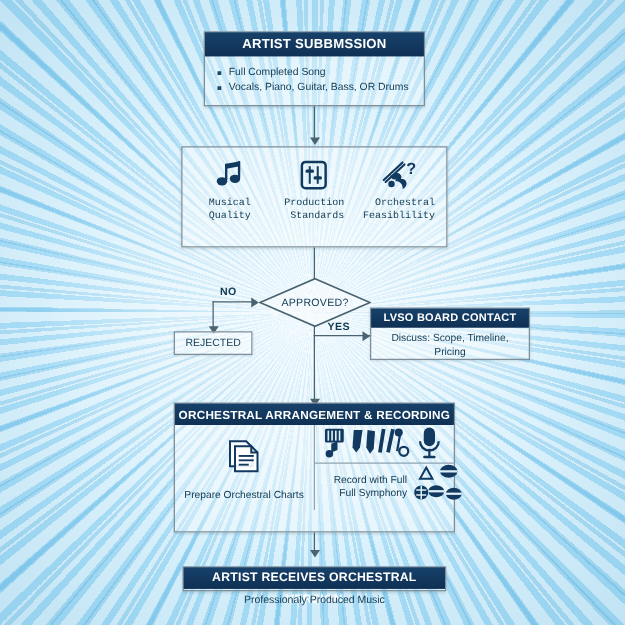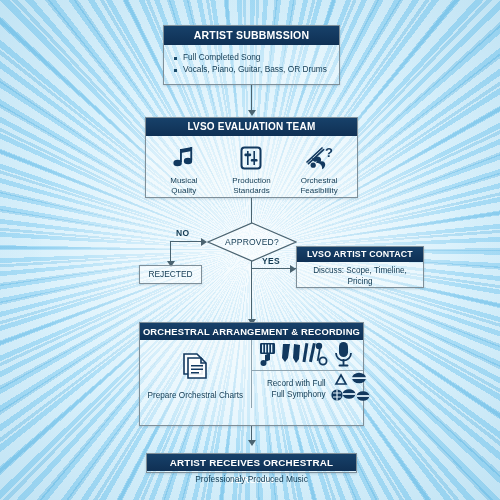--- a/index.html
+++ b/index.html
@@ -65,21 +65,21 @@
   .dia{position:absolute;}
   .dia svg{display:block;}
   .dia span{position:absolute;left:0;top:0;width:100%;height:100%;
     display:flex;align-items:center;justify-content:center;
     font-size:8.5px;color:#123a52;letter-spacing:.2px;}
 
   .icons3{display:flex;align-items:flex-start;justify-content:space-around;
     padding:7px 4px 0;box-sizing:border-box;}
   .ic{display:flex;flex-direction:column;align-items:center;width:33%;}
   .ic .gl{height:30px;display:flex;align-items:center;justify-content:center;}
-  .ic .cap{font-size:8px;line-height:1.25;text-align:center;color:#123a52;margin-top:3px;}
+  .ic .cap{font-size:8px;line-height:1.25;text-align:right;color:#123a52;margin-top:3px;font-family:Liberation Mono, monospace;}
 
   .split{display:flex;height:100%;box-sizing:border-box;}
   .split .col{box-sizing:border-box;}
   .colL{width:50%;border-right:1px solid #8fa4b0;display:flex;
     flex-direction:column;align-items:center;justify-content:center;}
   .colR{width:50%;display:flex;flex-direction:column;}
   .colR .rtop{flex:1;display:flex;align-items:center;justify-content:center;
     border-bottom:1px solid #8fa4b0;}
   .colR .rbot{height:38px;display:flex;align-items:center;justify-content:center;gap:4px;padding:0 4px;}
   .cap2{font-size:8.2px;color:#123a52;text-align:center;line-height:1.3;}
@@ -106,21 +106,20 @@
         <li>Full Completed Song</li>
         <li>Vocals, Piano, Guitar, Bass, OR Drums</li>
       </ul>
     </div>
   </div>
 
   <div class="ln vln" style="left:251px;top:85px;height:26px;"></div>
   <div class="arw down" style="left:248px;top:110px;"></div>
 
   <div class="node" style="left:145px;top:117px;width:213px;height:81px;">
-    <div class="hdr" style="height:18px;line-height:18px;font-size:10px;">LVSO EVALUATION TEAM</div>
     <div class="icons3">
 
       <div class="ic">
         <div class="gl">
           <svg width="26" height="26" viewBox="0 0 26 26">
             <g fill="#12395f">
               <path d="M10 4 L21 2 L21 6 L10 8 Z"></path>
               <rect x="9" y="4" width="1.9" height="13"></rect>
               <rect x="19.3" y="2" width="1.9" height="13"></rect>
               <ellipse cx="6.6" cy="18" rx="4.2" ry="3.3"></ellipse>
@@ -193,21 +192,21 @@
   </div>
 
   <div class="ln vln" style="left:251px;top:261px;height:8px;"></div>
   <div class="ln hln" style="left:251px;top:268px;width:46px;"></div>
   <div class="arw right" style="left:290px;top:265px;"></div>
   <div class="elbl" style="left:262px;top:256px;">YES</div>
   <div class="ln vln" style="left:251px;top:268px;height:53px;"></div>
   <div class="arw down" style="left:248px;top:319px;"></div>
 
   <div class="node" style="left:296px;top:246px;width:128px;height:42px;">
-    <div class="hdr" style="height:15px;line-height:15px;font-size:8.8px;">LVSO ARTIST CONTACT</div>
+    <div class="hdr" style="height:15px;line-height:15px;font-size:8.8px;">LVSO BOARD CONTACT</div>
     <div class="body" style="text-align:center;font-size:8.2px;padding-top:3px;line-height:1.35;">
       <div>Discuss: Scope, Timeline,</div>
       <div>Pricing</div>
     </div>
   </div>
 
   <div class="node" style="left:139px;top:322px;width:225px;height:104px;">
     <div class="hdr" style="height:17px;line-height:17px;font-size:9.4px;">ORCHESTRAL ARRANGEMENT &amp; RECORDING</div>
 
     <div class="split" style="height:68px;">

